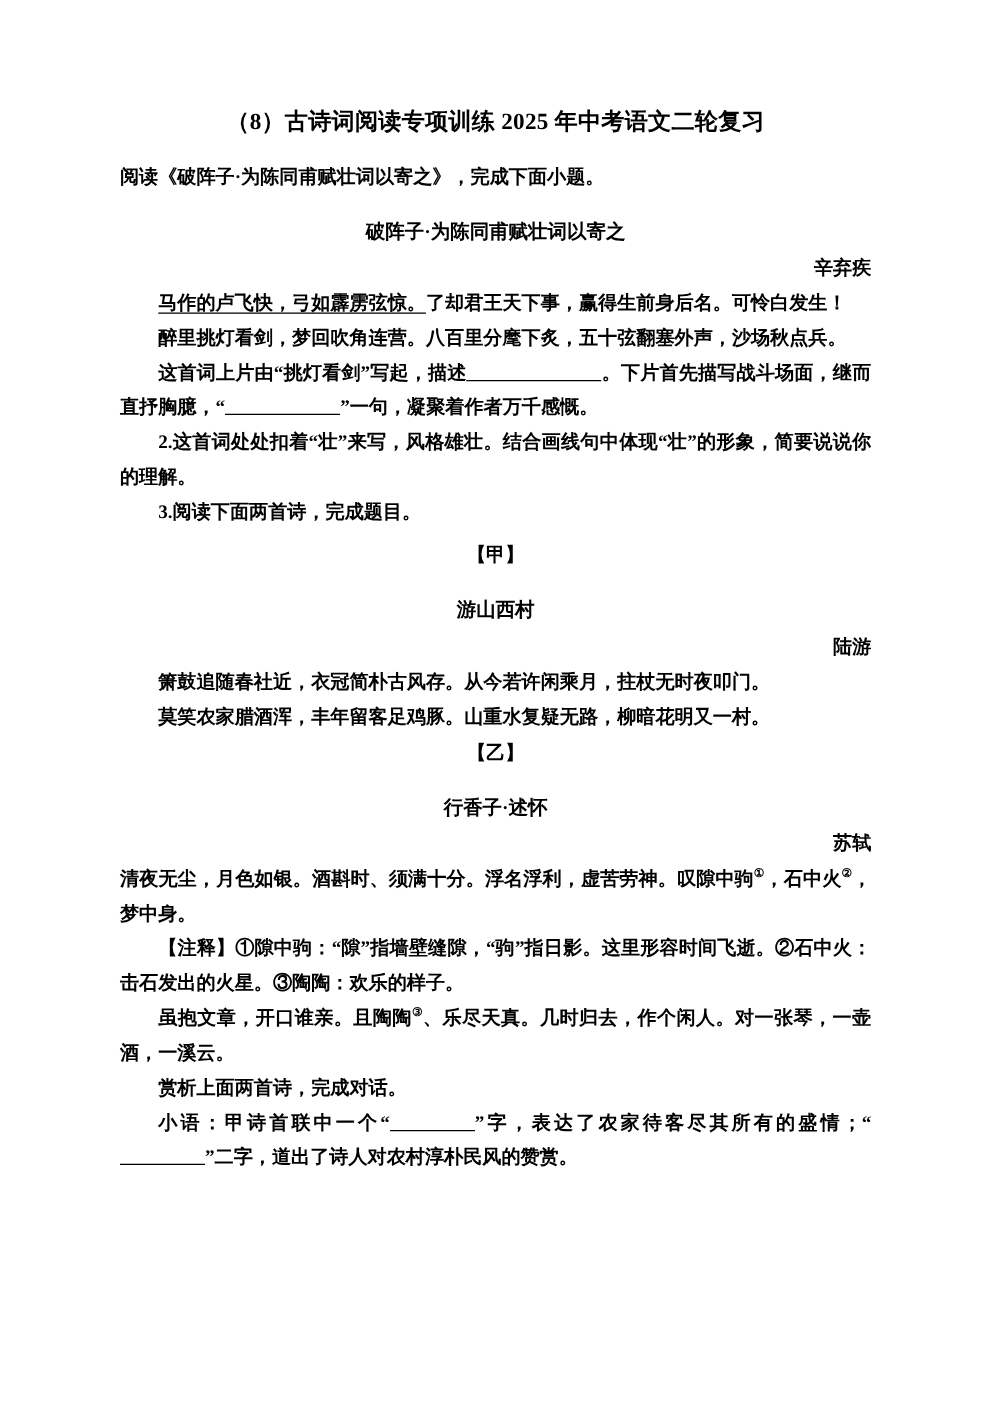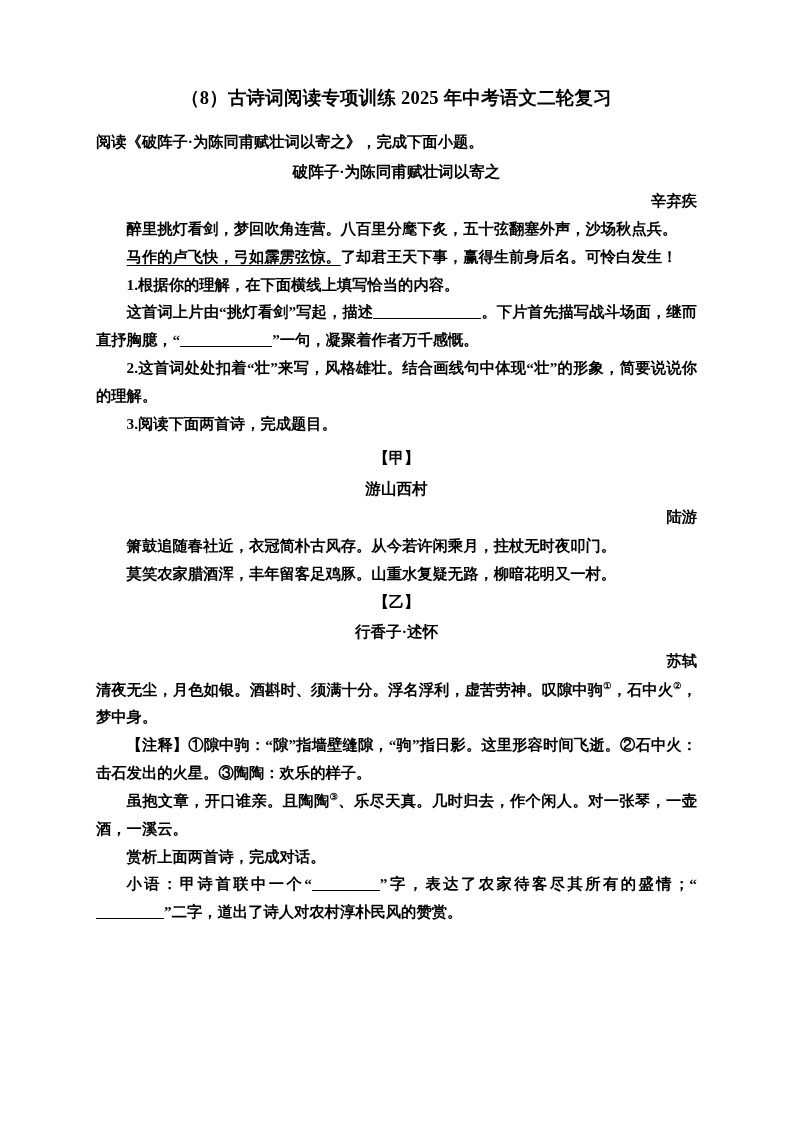--- a/index.html
+++ b/index.html
@@ -40,21 +40,21 @@
     text-indent: 2em;
   }
   .noindent {
     text-indent: 0;
   }
   .poem-title {
     text-align: center;
     font-weight: bold;
     font-size: 15.6px;
     line-height: 1.85;
-    margin: 2px 0 0 0;
+    margin: 16px 0 0 0;
   }
   .poem-author {
     text-align: right;
     font-weight: bold;
     font-size: 15.3px;
     line-height: 1.85;
     margin: 0;
   }
   .label-center {
     text-align: center;
@@ -97,24 +97,23 @@
 
 <div class="page">
 
   <h1 class="doc-title">（8）古诗词阅读专项训练 2025 年中考语文二轮复习</h1>
 
   <p class="noindent">阅读《破阵子·为陈同甫赋壮词以寄之》，完成下面小题。</p>
 
   <p class="poem-title">破阵子·为陈同甫赋壮词以寄之</p>
   <p class="poem-author">辛弃疾</p>
 
+  <p class="indent"><span class="u">马作的卢飞快，弓如霹雳弦惊。</span><span>了却君王天下事，赢得生前身后名。可怜白发生！</span></p>
   <p class="indent">醉里挑灯看剑，梦回吹角连营。八百里分麾下炙，五十弦翻塞外声，沙场秋点兵。</p>
-  <p class="indent"><span class="u">马作的卢飞快，弓如霹雳弦惊。</span><span>了却君王天下事，赢得生前身后名。可怜白发生！</span></p>
 
-  <p class="indent">1.根据你的理解，在下面横线上填写恰当的内容。</p>
   <p class="indent"><span>这首词上片由“挑灯看剑”写起，描述</span><span class="blank-long"></span><span>。下片首先描写战斗场面，继而直抒胸臆，“</span><span class="blank-mid"></span><span>”一句，凝聚着作者万千感慨。</span></p>
 
   <p class="indent">2.这首词处处扣着“壮”来写，风格雄壮。结合画线句中体现“壮”的形象，简要说说你的理解。</p>
 
   <p class="indent">3.阅读下面两首诗，完成题目。</p>
 
   <div class="gap-sm"></div>
 
   <p class="label-center">【甲】</p>
   <p class="poem-title">游山西村</p>

